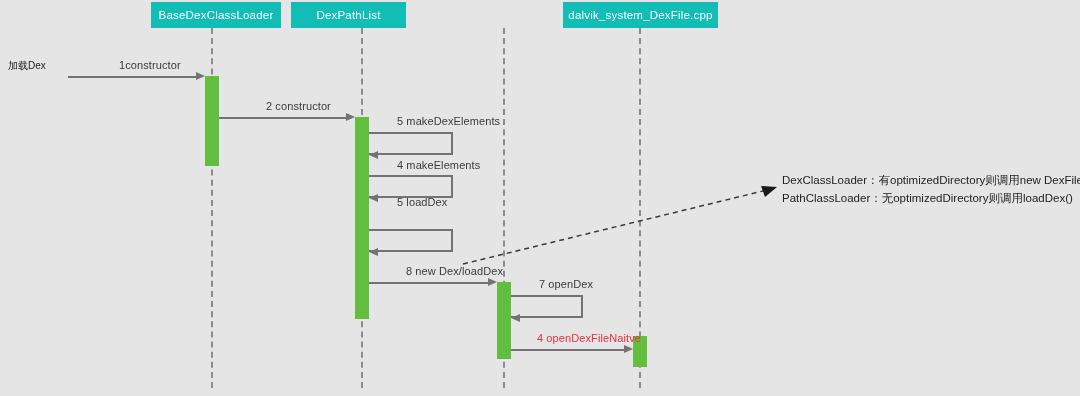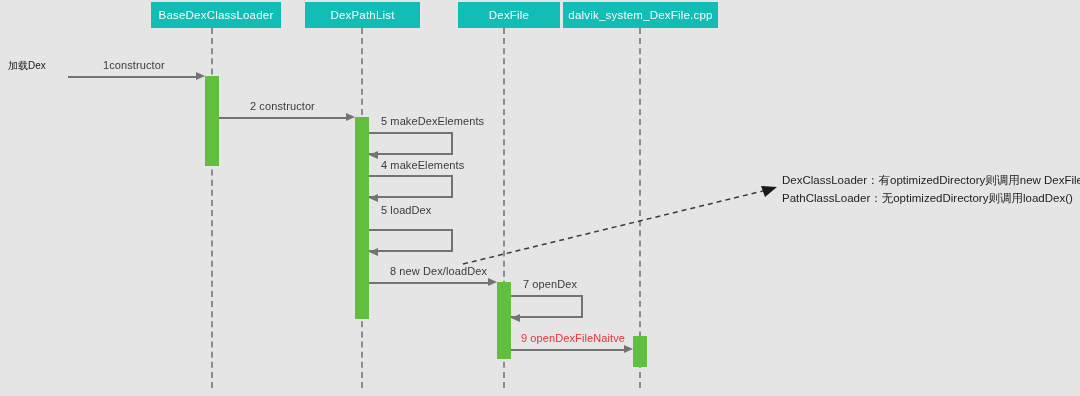--- a/index.html
+++ b/index.html
@@ -66,20 +66,21 @@
     border-bottom: 4.5px solid transparent;
     border-right: 9px solid #737373;
   }
   
   .msg-label {
     position: absolute;
     font-size: 11px;
     color: #3b3b3b;
     white-space: nowrap;
     letter-spacing: 0.1px;
+    margin-left: 16px;
   }
   .msg-label.red {
     color: #e8323c;
   }
   .actor-label {
     position: absolute;
     font-size: 10px;
     color: #1a1a1a;
     white-space: nowrap;
   }
@@ -105,23 +106,22 @@
     overflow: visible;
   }
 </style>
 </head>
 <body>
 
 <div id="canvas">
 
   <div class="participant" style="left:151px; top:2px; width:130px;">BaseDexClassLoader</div>
 
-  <div class="participant" style="left:305px; top:2px; width:115px;">DexPathList</div>
+  <div class="participant" style="left:291px; top:2px; width:115px;">DexPathList</div>
 
-  <div class="participant" style="left:458px; top:2px; width:102px;">DexFile</div>
 
   <div class="participant" style="left:563px; top:2px; width:155px;">dalvik_system_DexFile.cpp</div>
 
   <div class="lifeline" style="left:211px; top:28px; height:360px;"></div>
   <div class="lifeline" style="left:361px; top:28px; height:360px;"></div>
   <div class="lifeline" style="left:503px; top:28px; height:360px;"></div>
   <div class="lifeline" style="left:639px; top:28px; height:360px;"></div>
 
   <div class="activation" style="left:205px; top:76px; height:90px;"></div>
   <div class="activation" style="left:355px; top:117px; height:202px;"></div>
@@ -139,33 +139,33 @@
   <div class="arrow-right" style="left:346px; top:113px;"></div>
 
   <div class="msg-label" style="left:381px; top:115px;">5 makeDexElements</div>
   <div class="selfloop" style="left:369px; top:132px; width:84px; height:23px;"></div>
   <div class="arrow-left" style="left:369px; top:151px;"></div>
 
   <div class="msg-label" style="left:381px; top:159px;">4 makeElements</div>
   <div class="selfloop" style="left:369px; top:175px; width:84px; height:23px;"></div>
   <div class="arrow-left" style="left:369px; top:194px;"></div>
 
-  <div class="msg-label" style="left:381px; top:204px;">5 loadDex</div>
+  <div class="msg-label" style="left:381px; top:196px;">5 loadDex</div>
   <div class="selfloop" style="left:369px; top:229px; width:84px; height:23px;"></div>
   <div class="arrow-left" style="left:369px; top:248px;"></div>
 
   <div class="msg-label" style="left:390px; top:265px;">8 new Dex/loadDex</div>
   <div class="msg-line" style="left:369px; top:282px; width:122px;"></div>
   <div class="arrow-right" style="left:488px; top:278px;"></div>
 
   <div class="msg-label" style="left:523px; top:278px;">7 openDex</div>
   <div class="selfloop" style="left:511px; top:295px; width:72px; height:23px;"></div>
   <div class="arrow-left" style="left:511px; top:314px;"></div>
 
-  <div class="msg-label red" style="left:521px; top:332px;">9 openDexFileNaitve</div>
+  <div class="msg-label red" style="left:521px; top:332px;">4 openDexFileNaitve</div>
   <div class="msg-line" style="left:511px; top:349px; width:116px;"></div>
   <div class="arrow-right" style="left:624px; top:345px;"></div>
 
   <svg class="note-line" style="left:455px; top:180px; width:330px; height:90px;" viewBox="0 0 330 90">
     <line x1="8" y1="84" x2="312" y2="10" stroke="#3b3b3b" stroke-width="1.5" stroke-dasharray="5,4"></line>
     <polygon points="322,7 306,6 310,17" fill="#1a1a1a"></polygon>
   </svg>
 
   <div class="note-text" style="left:782px; top:172px;">DexClassLoader：有optimizedDirectory则调用new DexFile()</div>
   <div class="note-text" style="left:782px; top:190px;text-align:right;">PathClassLoader：无optimizedDirectory则调用loadDex()</div>

